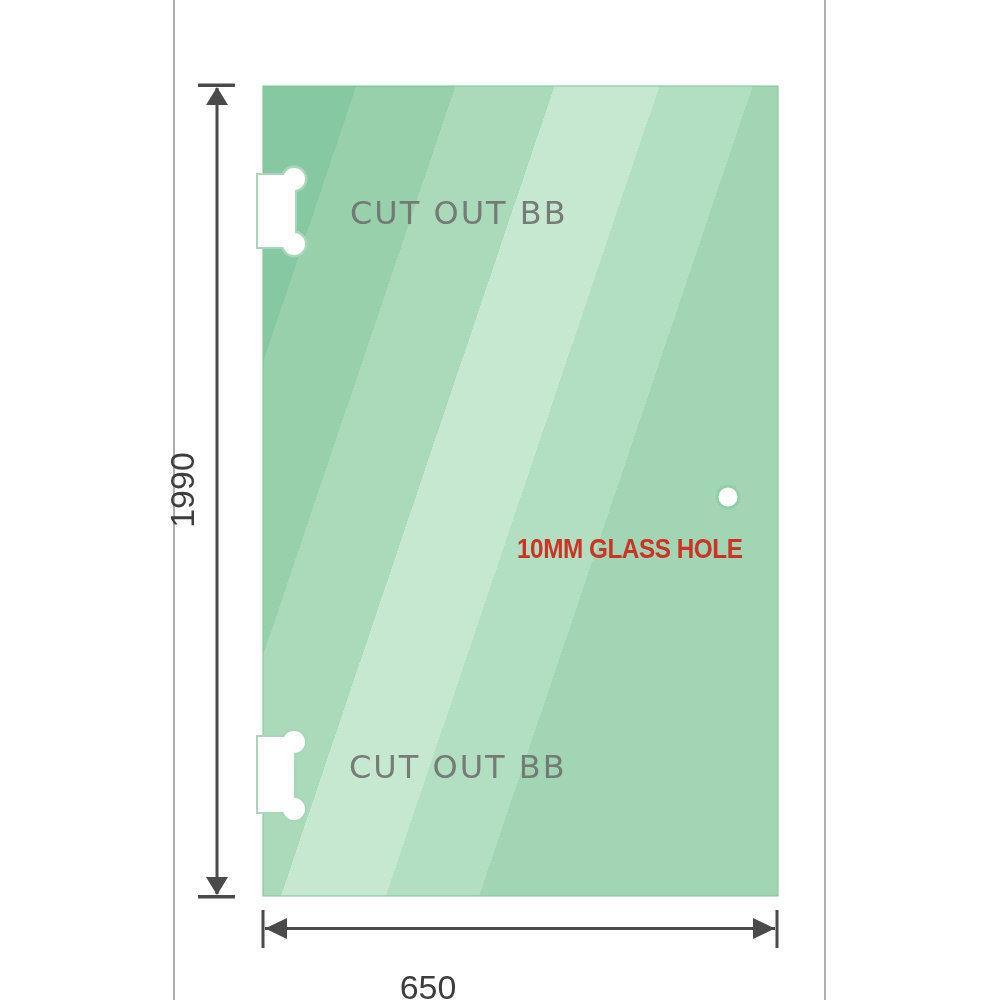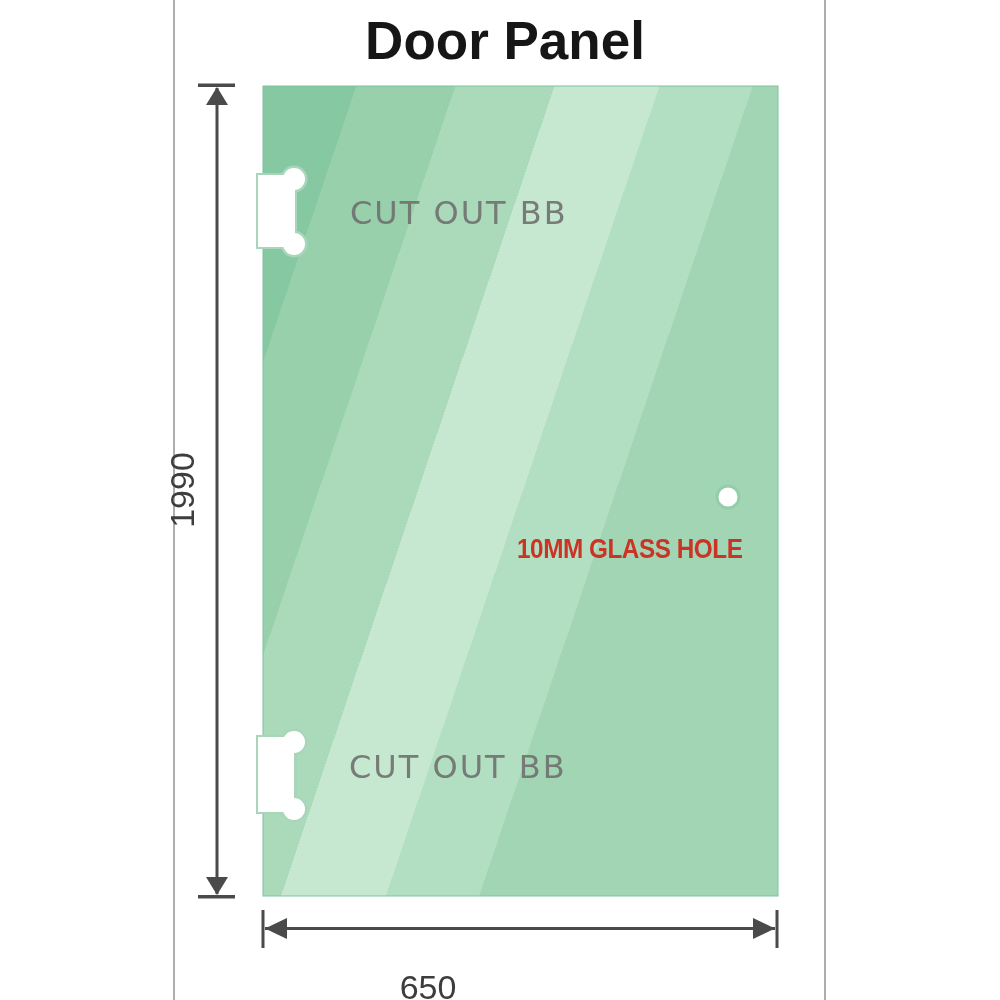--- a/index.html
+++ b/index.html
@@ -71,21 +71,20 @@
   }
 </style>
 </head>
 <body>
 
 <div class="canvas">
 
   <div class="frame-line left"></div>
   <div class="frame-line right"></div>
 
-  <h1 class="title">Door Panel</h1>
 
   <svg class="diagram" width="1000" height="1000" viewBox="0 0 1000 1000">
     <defs>
       <linearGradient id="glassGrad" x1="0" y1="0" x2="0.883" y2="0.469">
         <stop offset="0" class="stop-dark"></stop>
         <stop offset="0.16" class="stop-dark"></stop>
         <stop offset="0.16" class="stop-mid"></stop>
         <stop offset="0.33" class="stop-mid"></stop>
         <stop offset="0.33" class="stop-soft2"></stop>
         <stop offset="0.50" class="stop-soft2"></stop>

